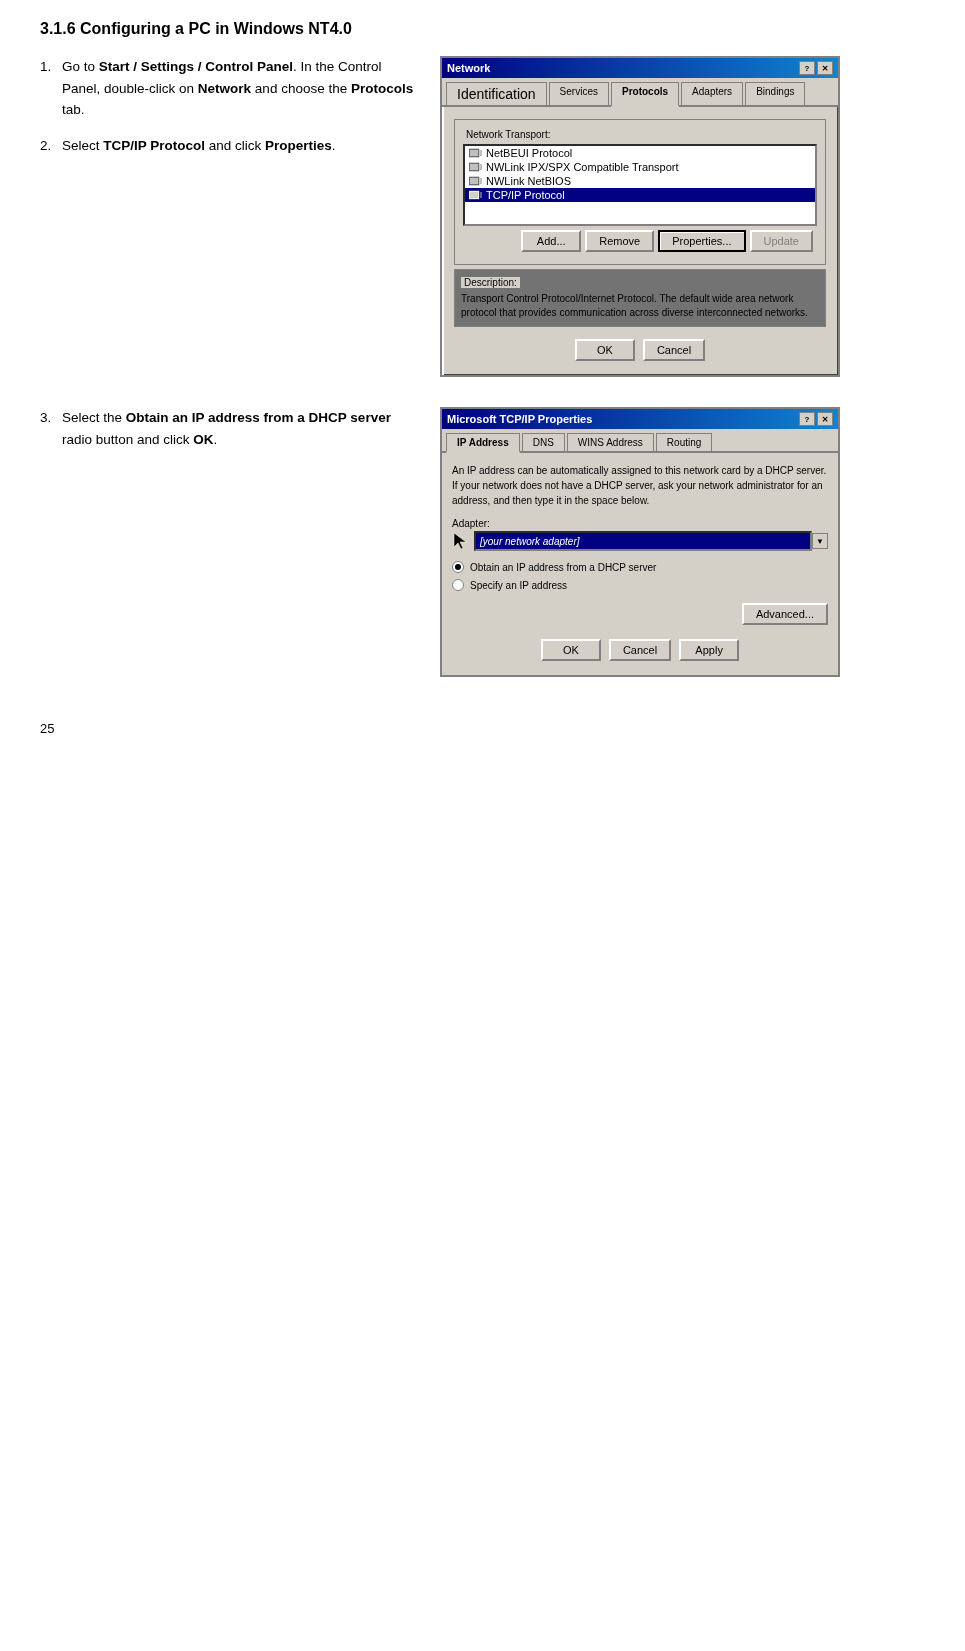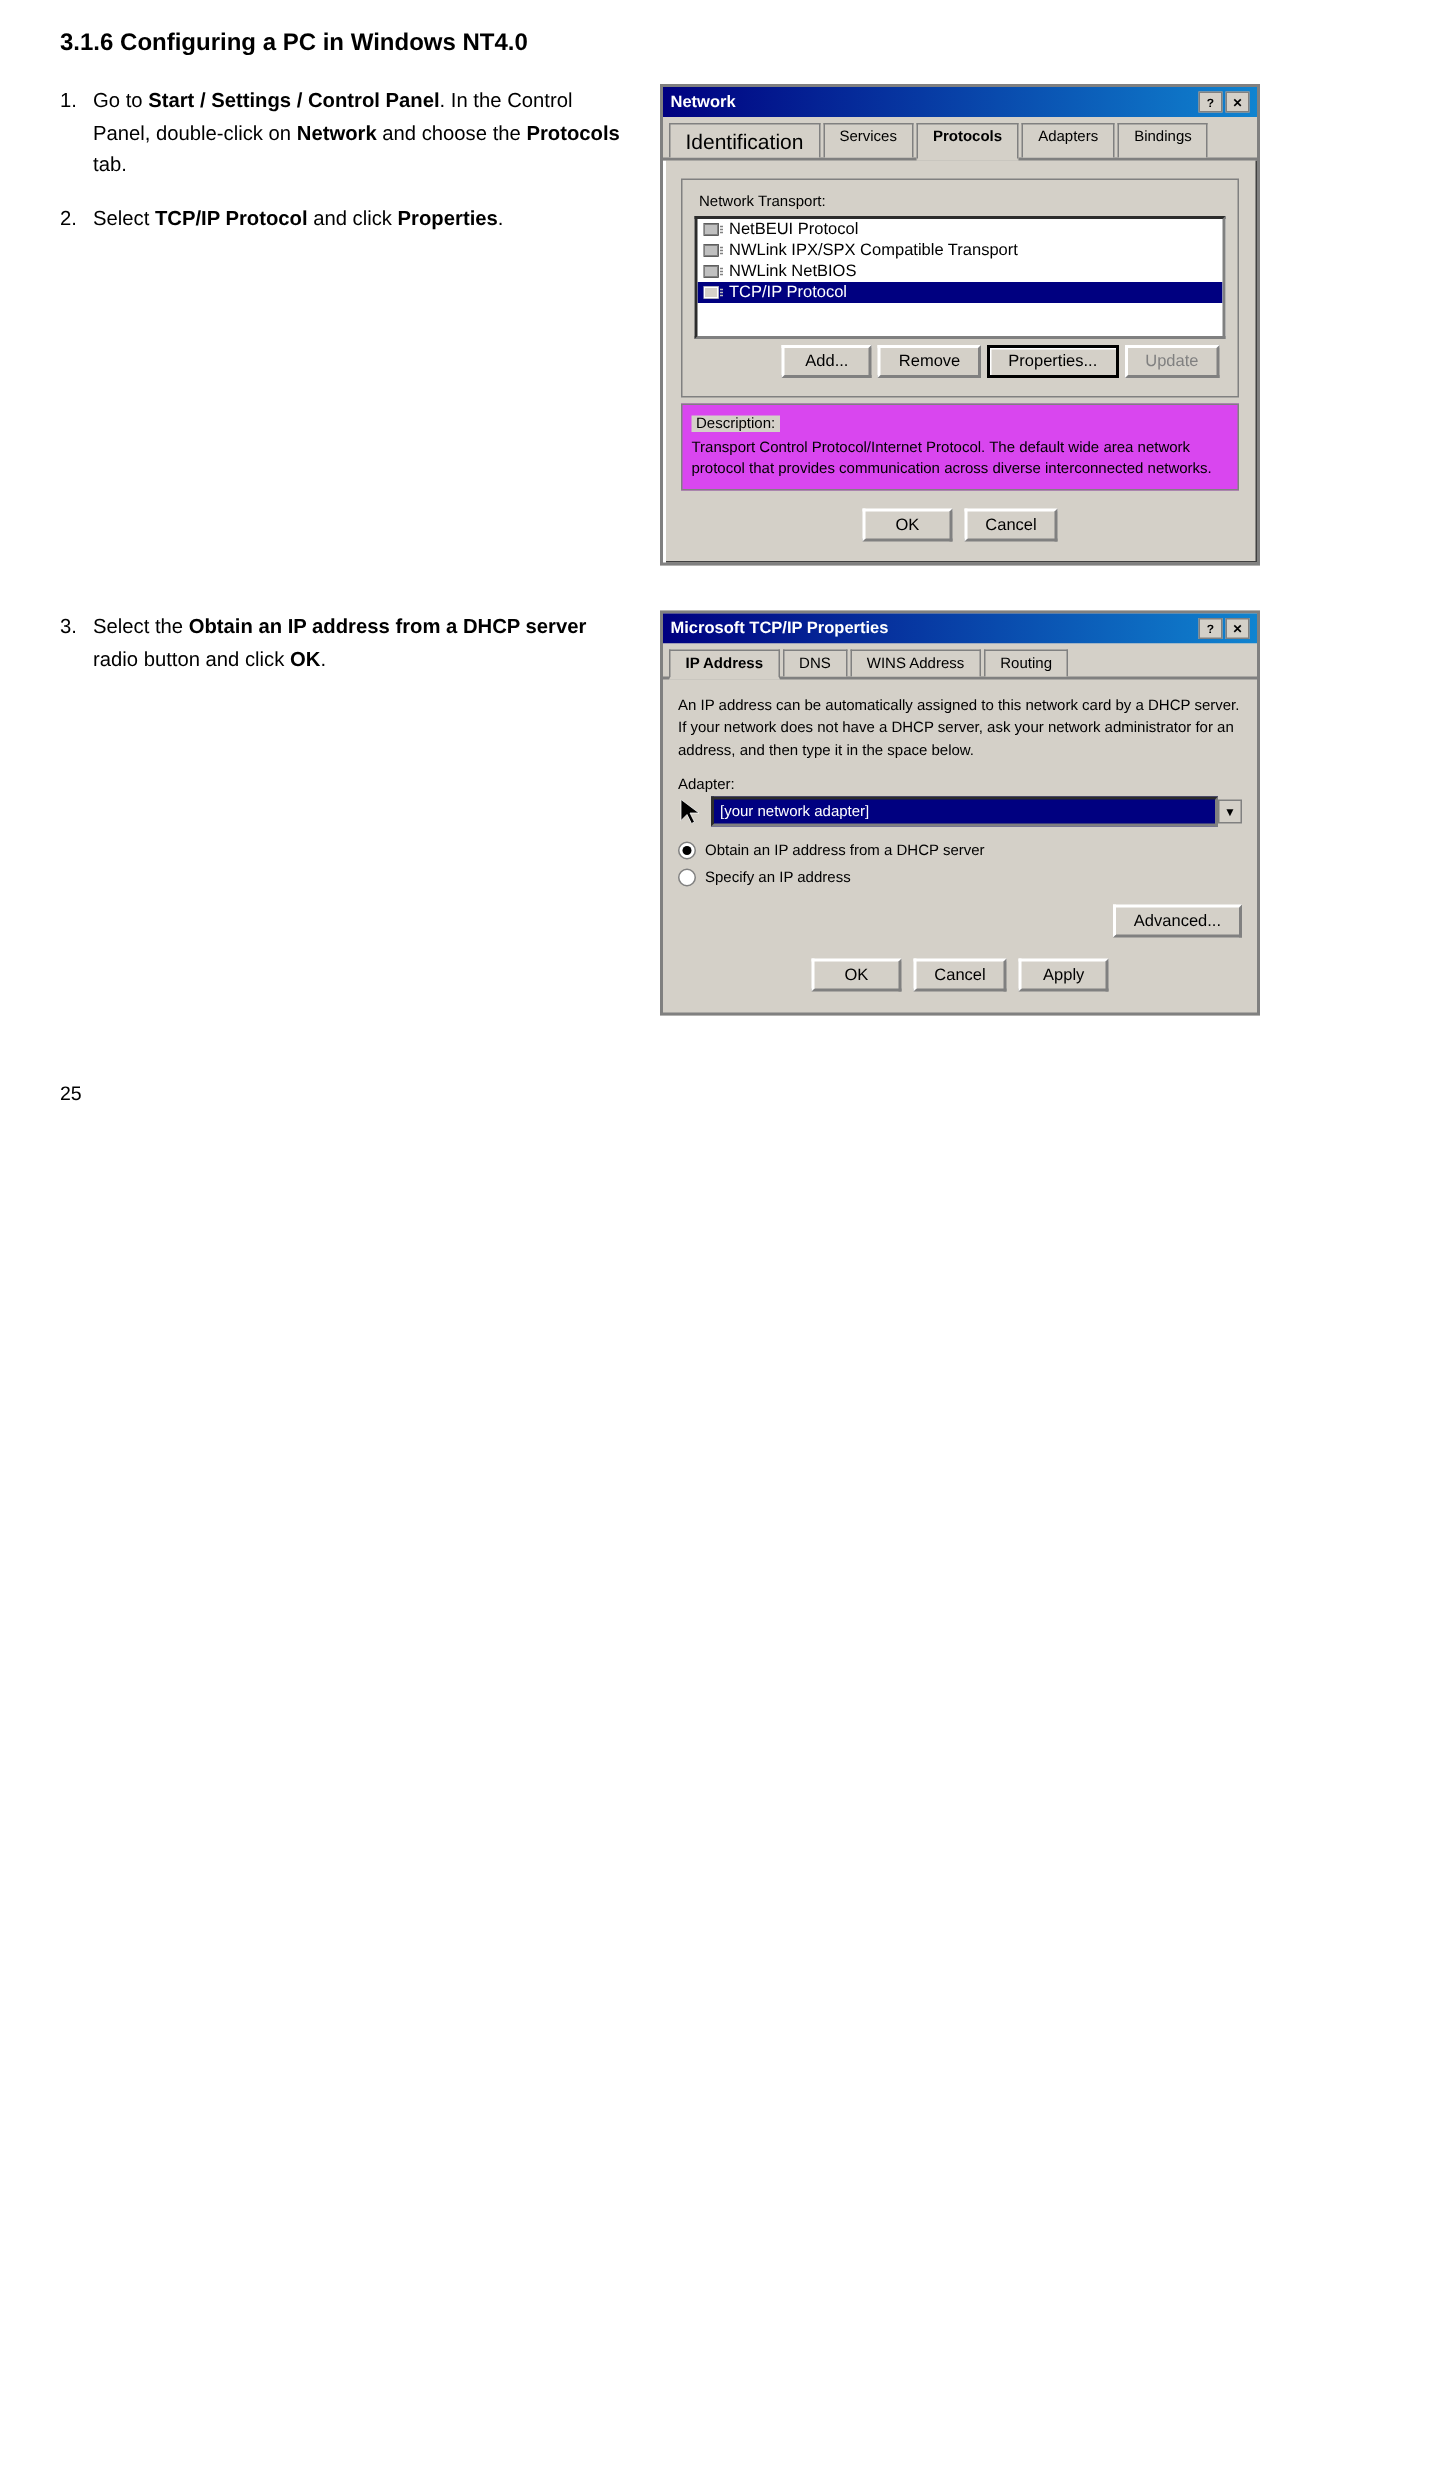--- a/index.html
+++ b/index.html
@@ -169,21 +169,21 @@
 
     .win-btn.outlined {
       border: 2px solid #000;
       box-shadow: 1px 1px 0 #fff inset;
     }
 
     .win-description-group {
       border: 1px solid #808080;
       margin: 4px;
       padding: 6px;
-      background: #d946ef;
+      background: #737373;
     }
 
     .win-desc-title {
       font-size: 10px;
       margin-top: -12px;
       background: #d4d0c8;
       padding: 0 3px;
       display: inline-block;
       margin-bottom: 4px;
     }
@@ -482,21 +482,21 @@
         <div class="tcpip-body">
 
           <div class="tcpip-info-text">An IP address can be automatically assigned to this network card by a DHCP server.  If your network does not have a DHCP server, ask your network administrator for an address, and then type it in the space below.</div>
 
           <div class="tcpip-adapter-label">Adapter:</div>
           <div class="tcpip-adapter-row">
 
             <svg width="18" height="16" viewBox="0 0 18 16" style="flex-shrink:0;">
               <polygon points="2,0 2,14 6,10 9,16 11,15 8,9 14,9" fill="#000" stroke="#fff" stroke-width="0.5"></polygon>
             </svg>
-            <div style="display:flex; flex:1; align-items:center;">
+            <div style="display:flex; flex:1; align-items:center;font-style:italic;">
               <div class="tcpip-dropdown" style="flex:1;">
                 <span>[your network adapter]</span>
               </div>
               <div class="tcpip-dropdown-arrow">▼</div>
             </div>
           </div>
 
           <div class="tcpip-radio-row">
             <div class="tcpip-radio selected"></div>
             <span>Obtain an IP address from a DHCP server</span>

